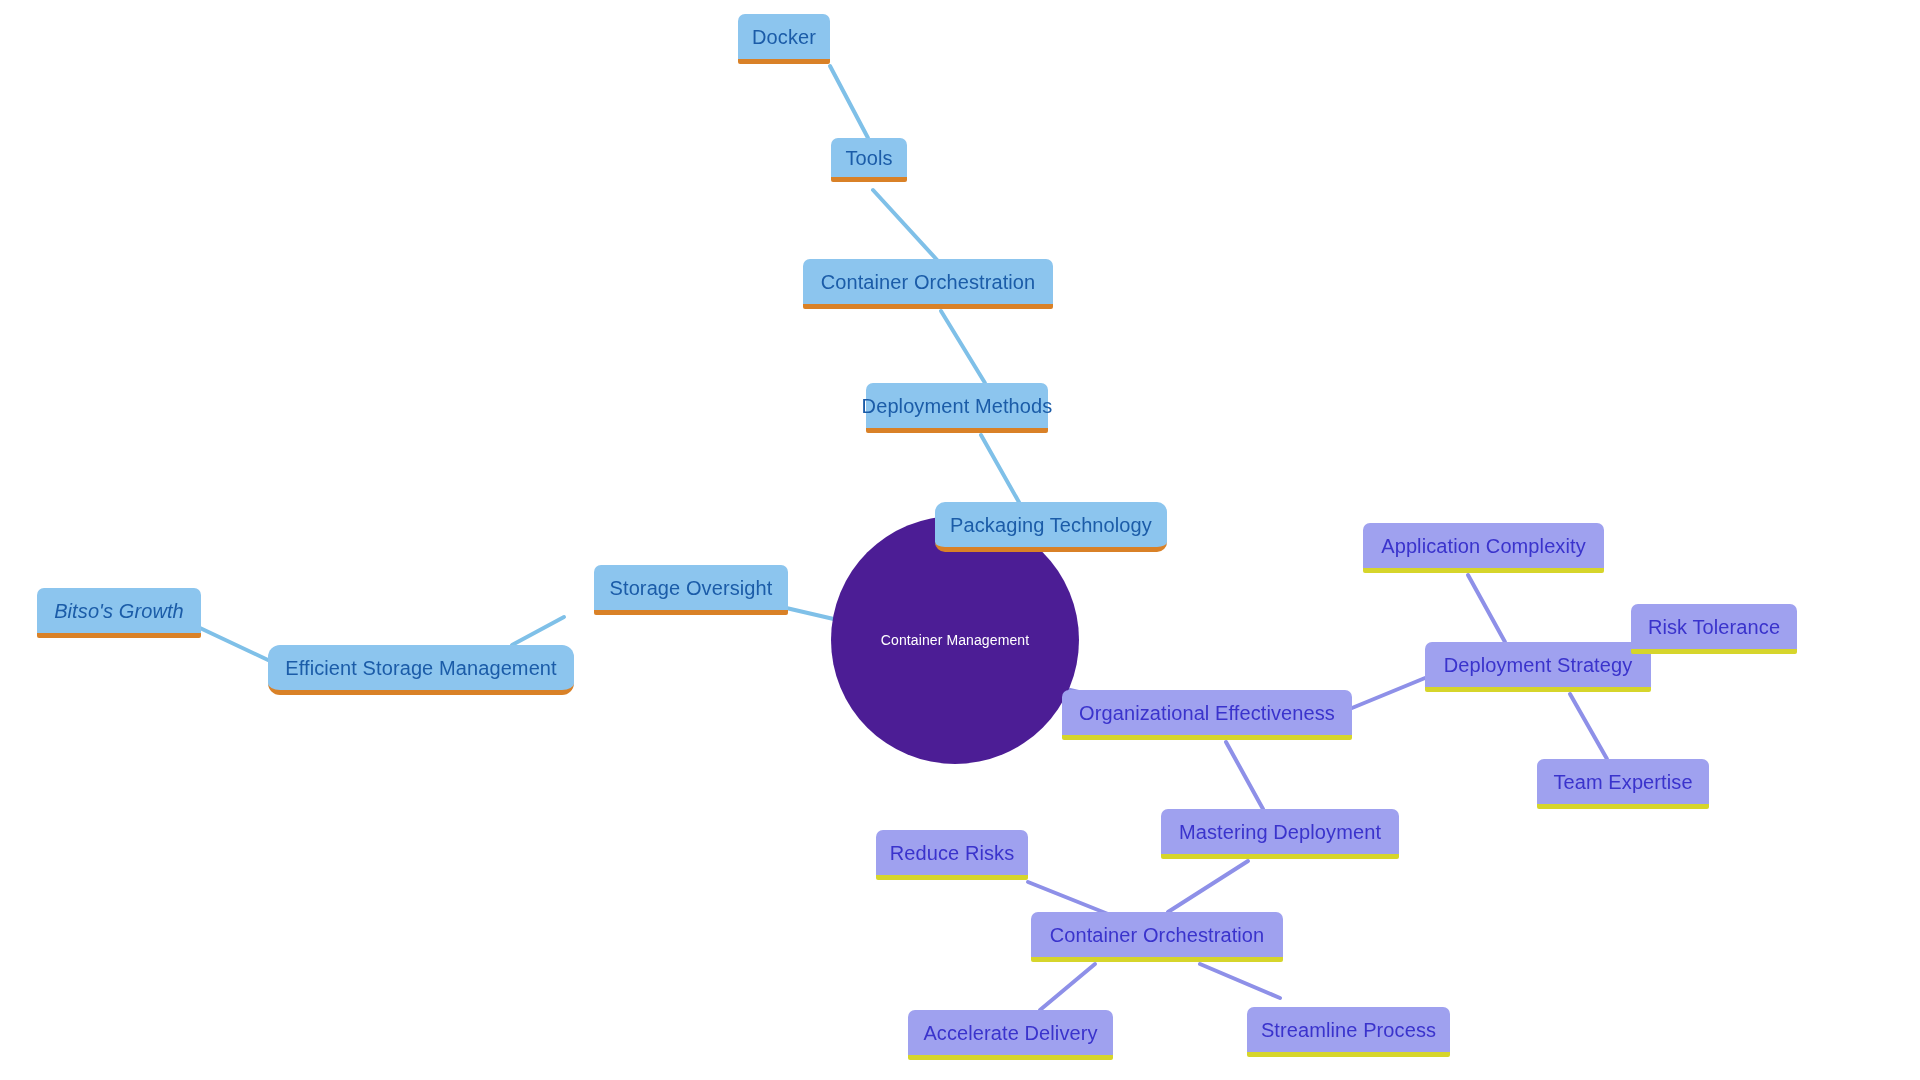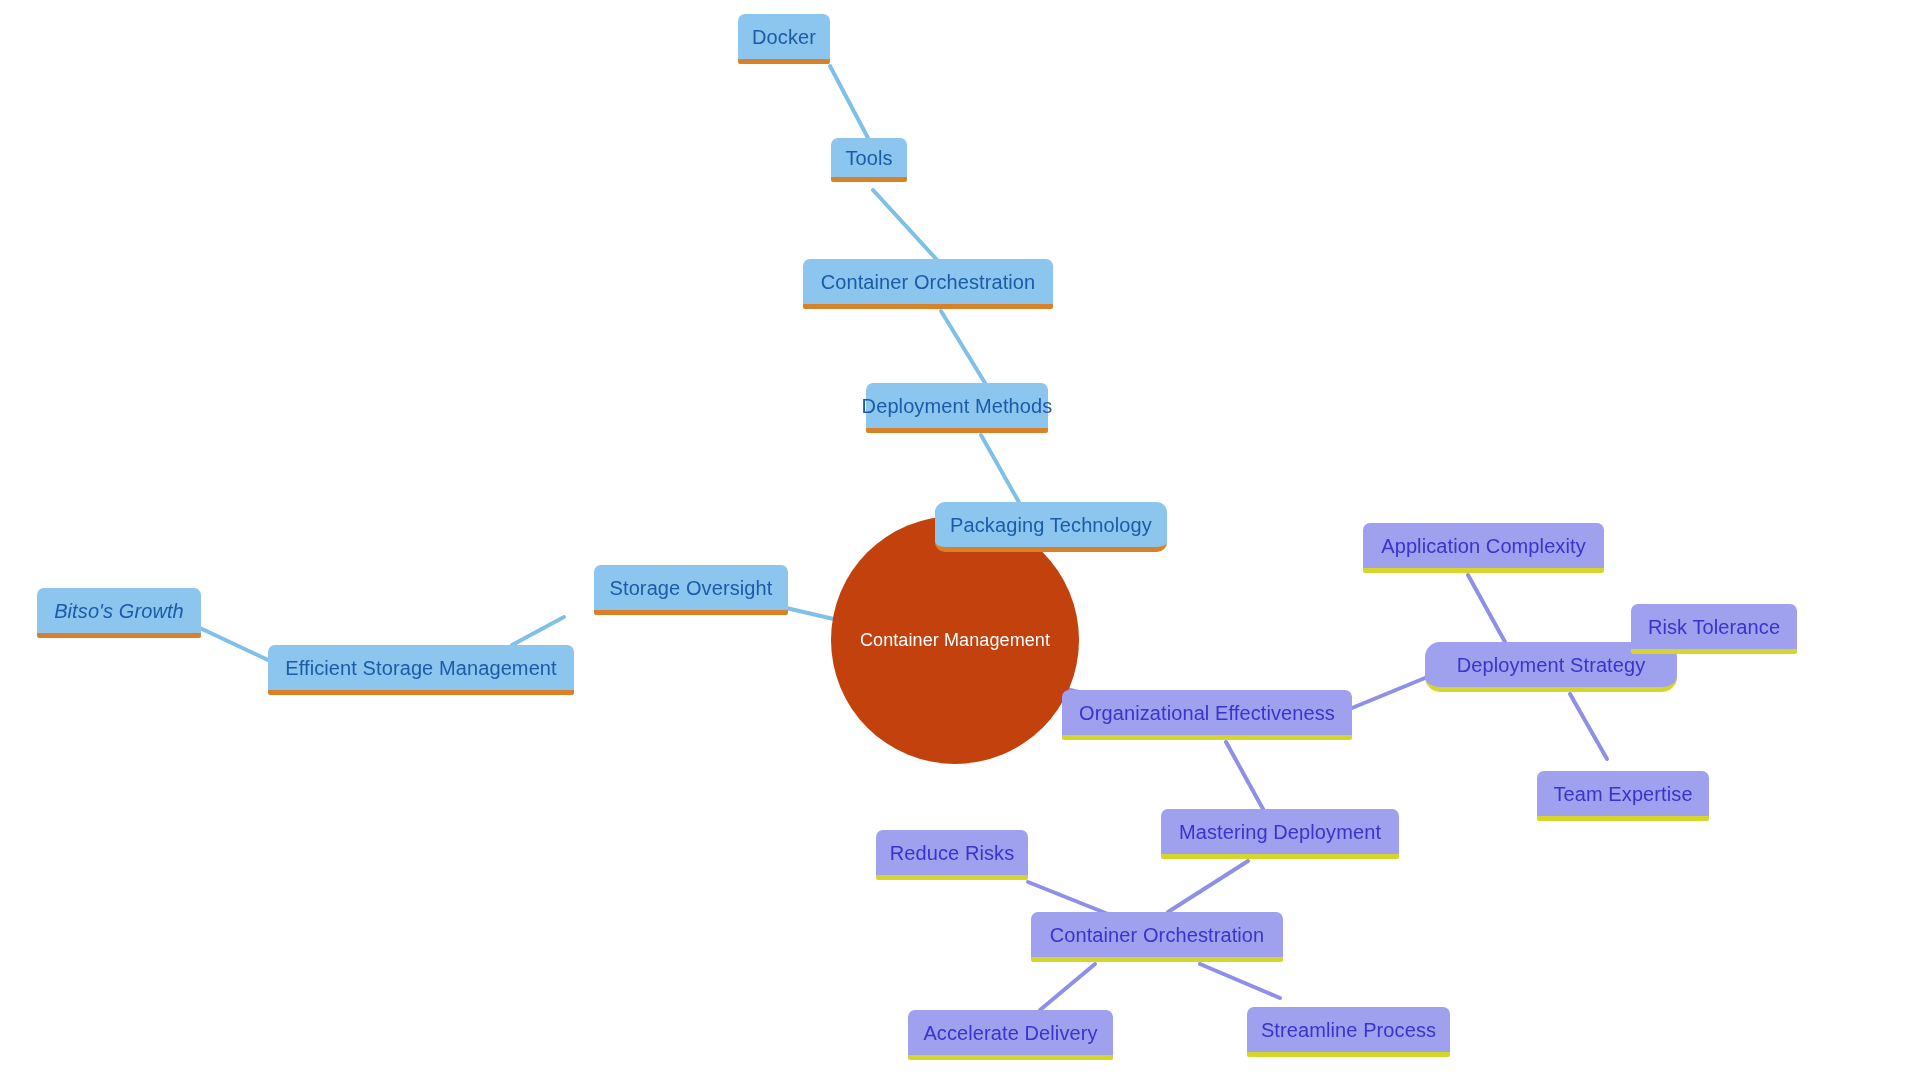--- a/index.html
+++ b/index.html
@@ -52,23 +52,23 @@
     color: #1B5CA8;
     border-bottom-color: #D98127;
   }
   .node.theme-purple {
     background: #9FA1EF;
     color: #3A33CC;
     border-bottom-color: #D6D52B;
   }
   .node.root {
     border-radius: 50%;
-    background: #c2410c;
+    background: #4c1d95;
     color: #FFFFFF;
-    font-size: 18px;
+    font-size: 14px;
     padding: 0 10px;
   }
 </style>
 </head>
 <body>
 
 <div id="mindmap">
   <svg id="edge-layer" viewBox="0 0 1920 1080" xmlns="http://www.w3.org/2000/svg">
       <line x1="830" y1="66" x2="868" y2="138" stroke="#7FC0E8" stroke-width="4" stroke-linecap="round"></line>
       <line x1="873" y1="190" x2="938" y2="261" stroke="#7FC0E8" stroke-width="4" stroke-linecap="round"></line>
@@ -104,39 +104,39 @@
       </div>
       <div class="node branch theme-blue" style="left: 866px; top: 383px; width: 182px; height: 50px;">
         <span>Deployment Methods</span>
       </div>
       <div class="node branch theme-blue" style="left: 935px; top: 502px; width: 232px; height: 50px; border-radius: 10px;">
         <span>Packaging Technology</span>
       </div>
       <div class="node branch theme-blue" style="left: 562px; top: 565px; width: 194px; height: 50px; margin-left: 32px;">
         <span>Storage Oversight</span>
       </div>
-      <div class="node branch theme-blue" style="left: 268px; top: 645px; width: 306px; height: 50px;">
+      <div class="node branch theme-blue" style="left: 268px; top: 645px; width: 306px; height: 50px; border-radius: 12px;">
         <span>Efficient Storage Management</span>
       </div>
       <div class="node branch theme-blue" style="left: 37px; top: 588px; width: 164px; height: 50px; font-style: italic;">
         <span>Bitso's Growth</span>
       </div>
       <div class="node branch theme-purple" style="left: 1062px; top: 690px; width: 290px; height: 50px;">
         <span>Organizational Effectiveness</span>
       </div>
-      <div class="node branch theme-purple" style="left: 1425px; top: 642px; width: 252px; height: 50px; border-radius: 15px;">
+      <div class="node branch theme-purple" style="left: 1425px; top: 642px; width: 226px; height: 50px;">
         <span>Deployment Strategy</span>
       </div>
       <div class="node branch theme-purple" style="left: 1363px; top: 523px; width: 241px; height: 50px;">
         <span>Application Complexity</span>
       </div>
       <div class="node branch theme-purple" style="left: 1631px; top: 604px; width: 166px; height: 50px;">
         <span>Risk Tolerance</span>
       </div>
-      <div class="node branch theme-purple" style="left: 1537px; top: 759px; width: 172px; height: 50px; margin-top: 12px;">
+      <div class="node branch theme-purple" style="left: 1537px; top: 759px; width: 172px; height: 50px;">
         <span>Team Expertise</span>
       </div>
       <div class="node branch theme-purple" style="left: 1161px; top: 809px; width: 238px; height: 50px;">
         <span>Mastering Deployment</span>
       </div>
       <div class="node branch theme-purple" style="left: 1031px; top: 912px; width: 252px; height: 50px;">
         <span>Container Orchestration</span>
       </div>
       <div class="node branch theme-purple" style="left: 876px; top: 830px; width: 152px; height: 50px;">
         <span>Reduce Risks</span>

